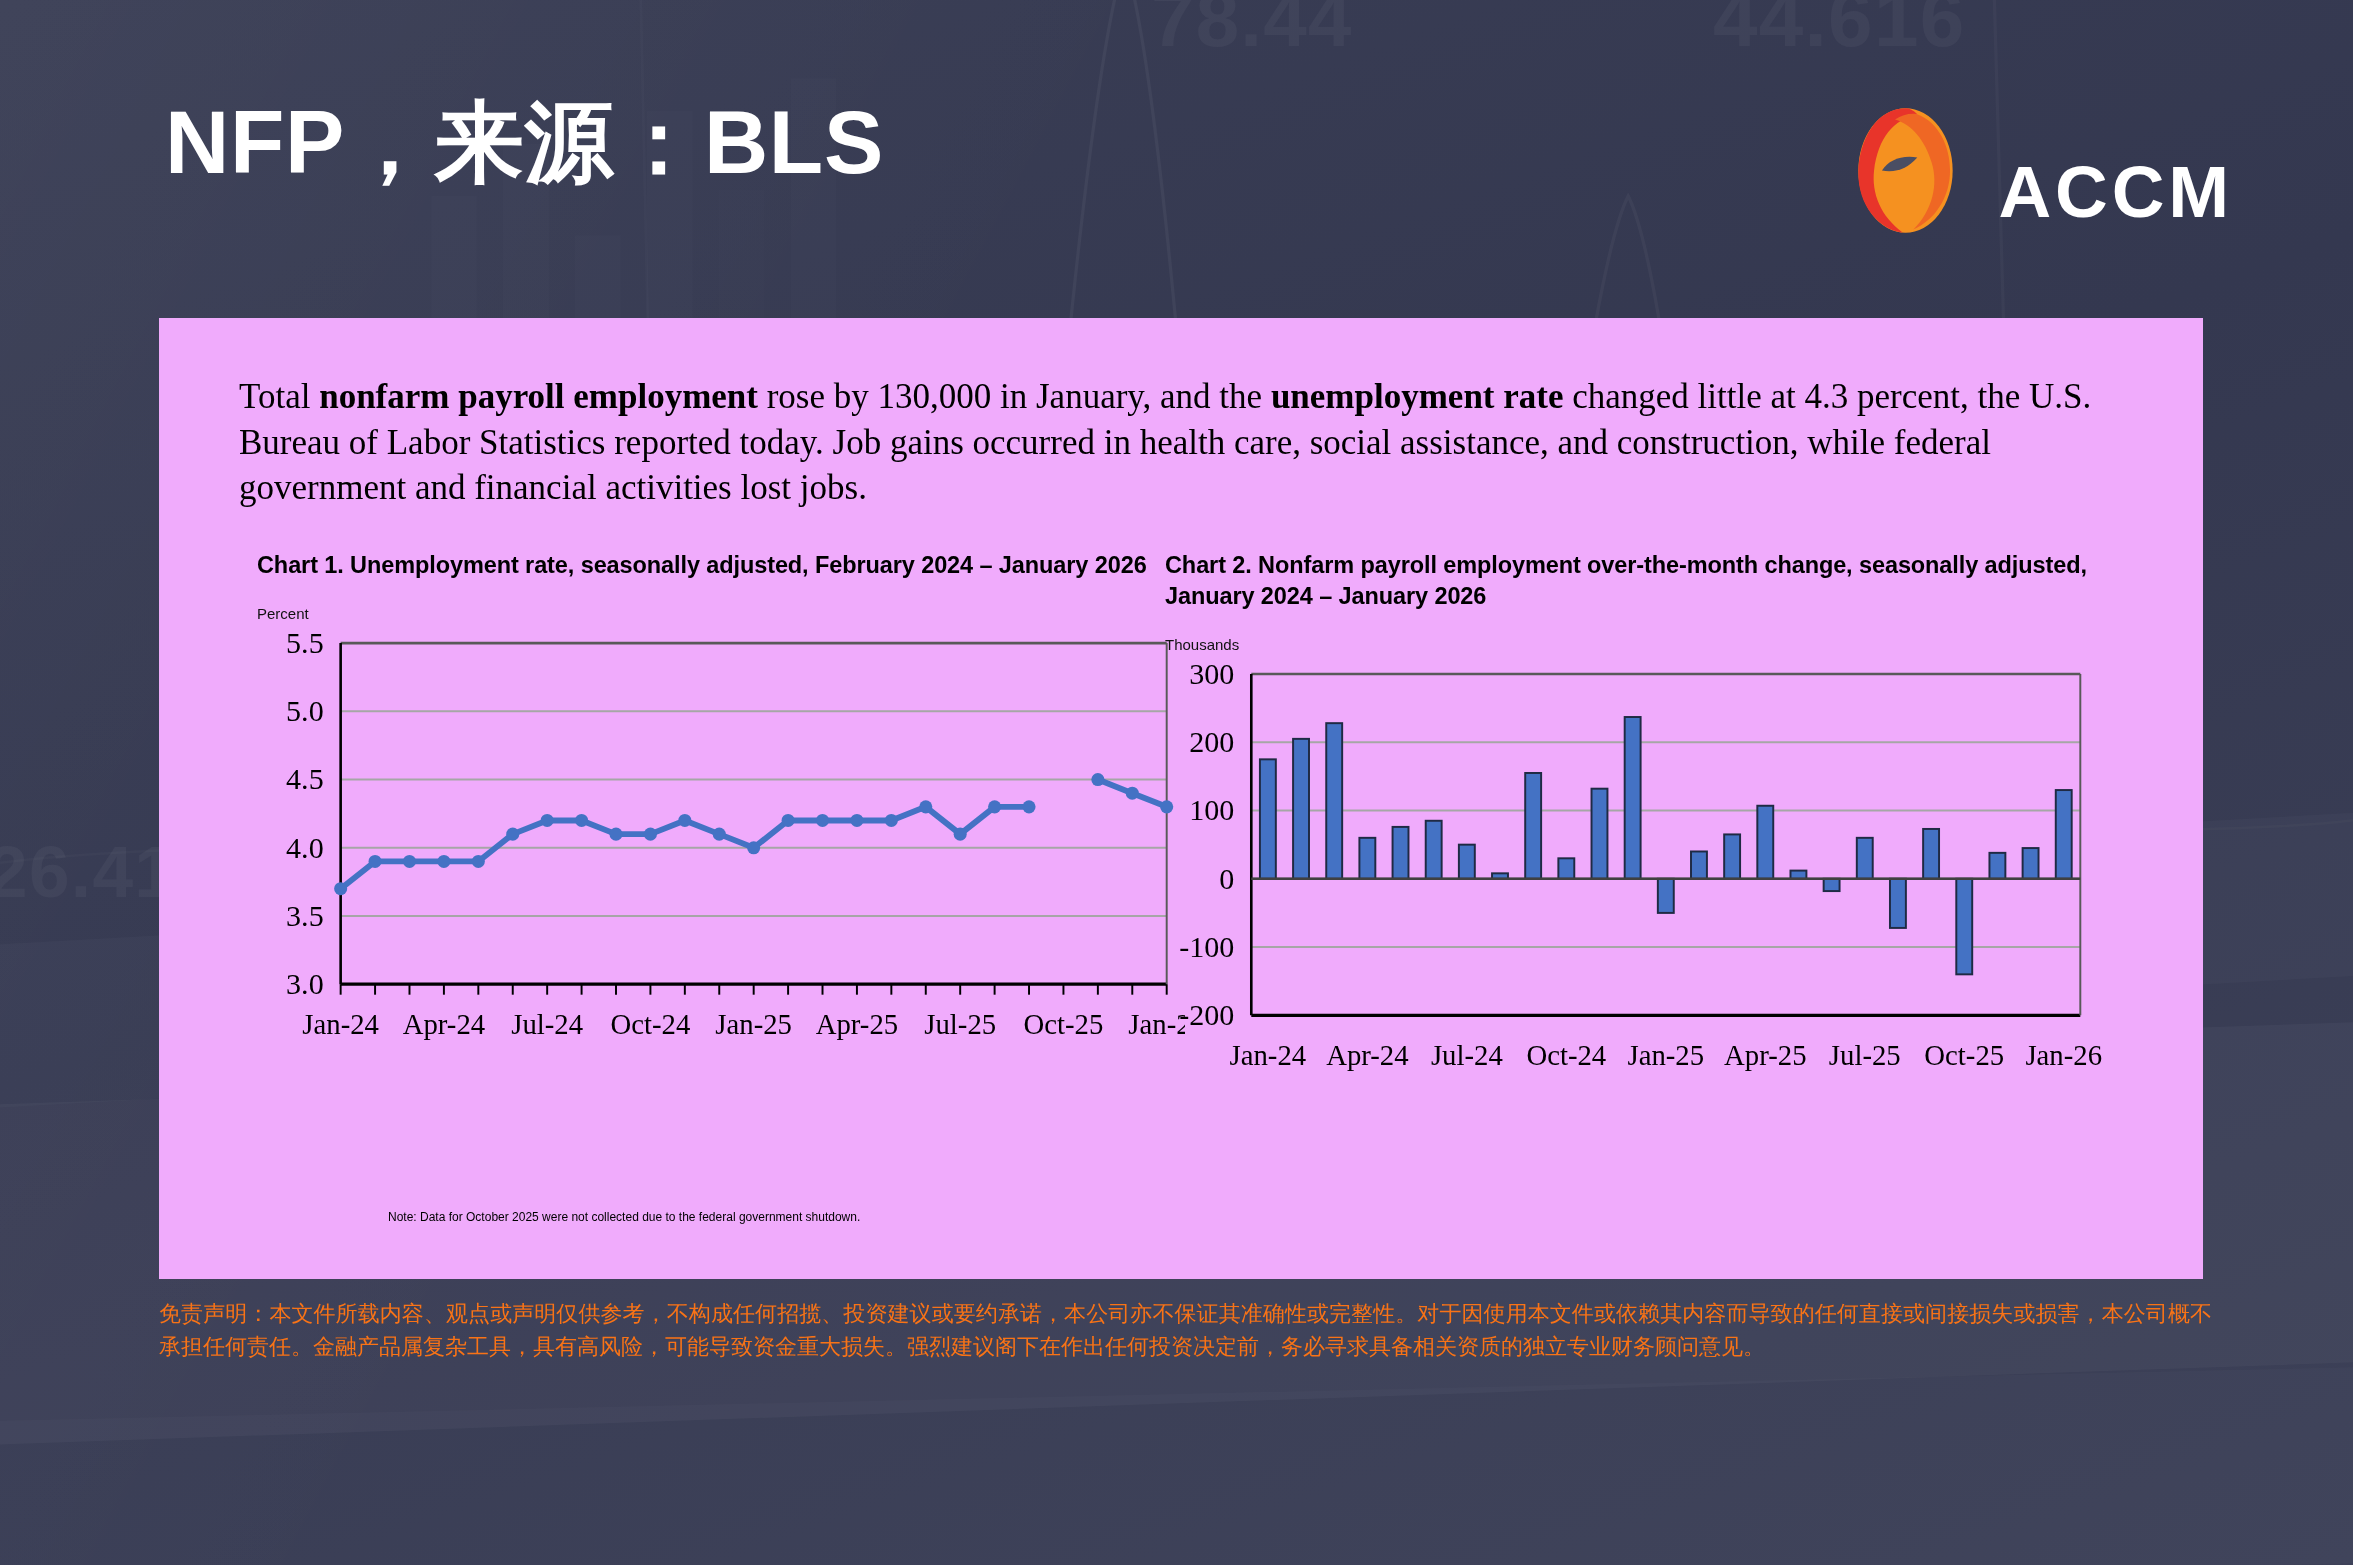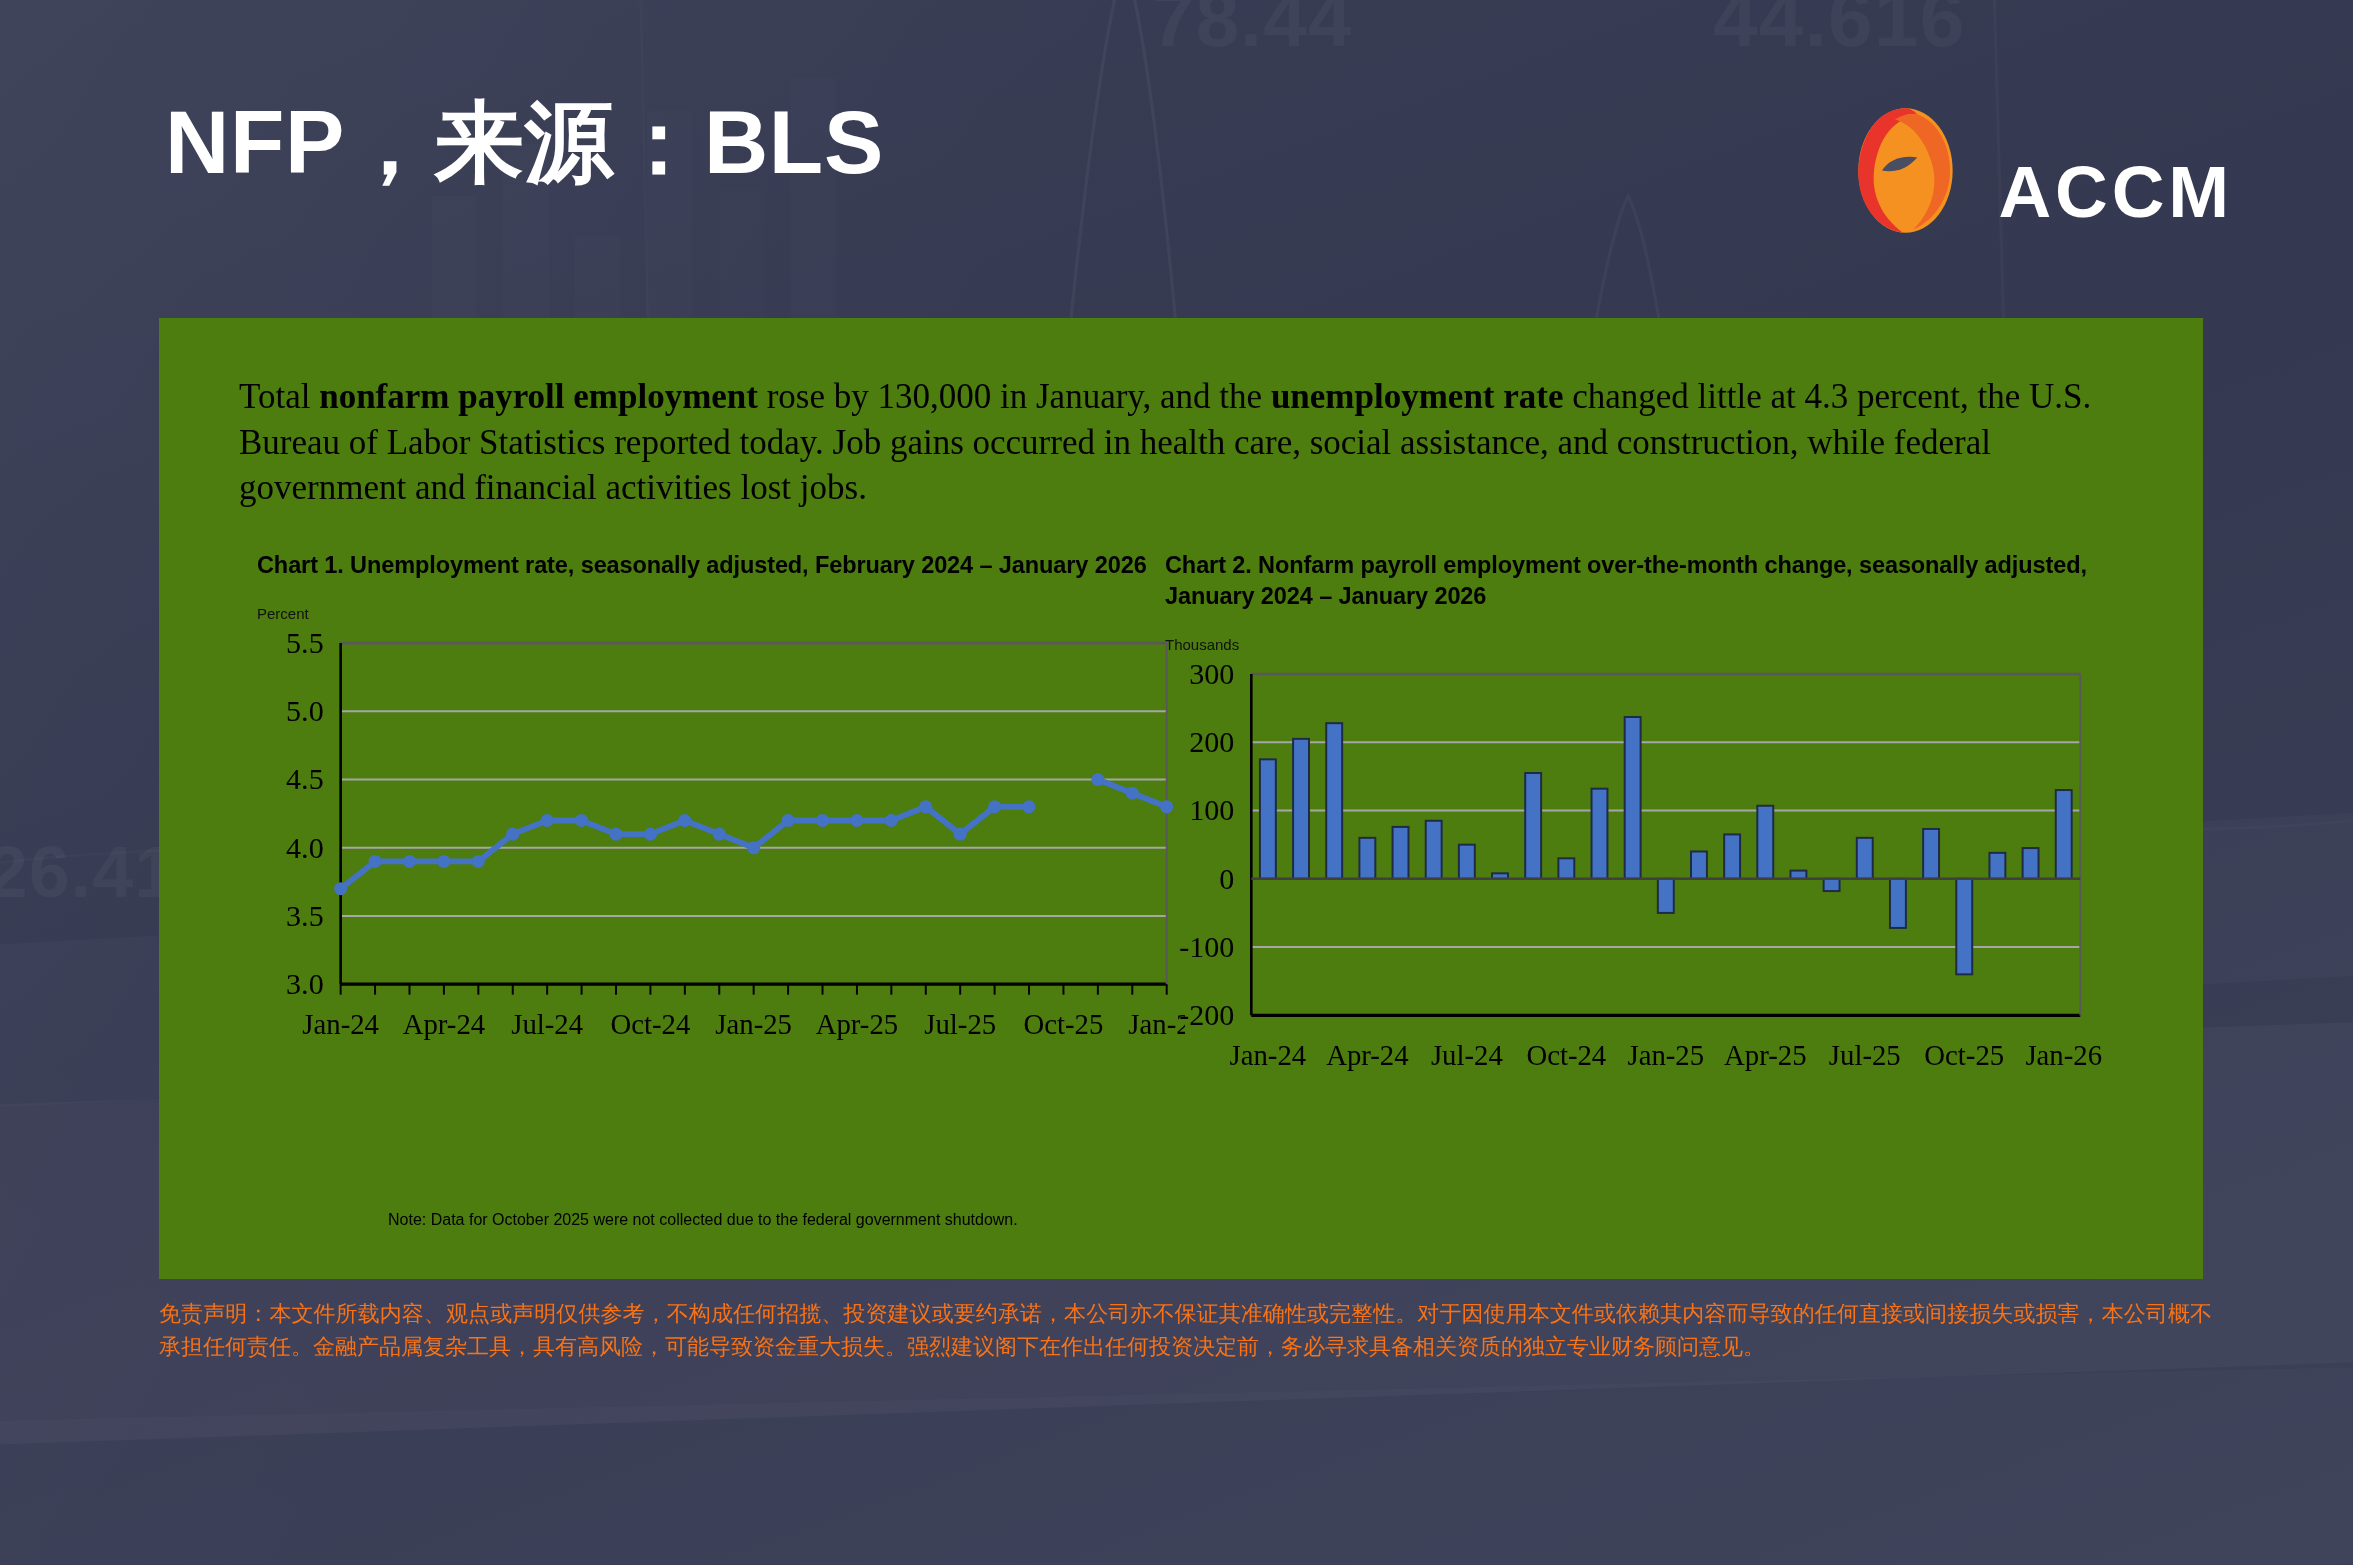--- a/index.html
+++ b/index.html
@@ -68,21 +68,21 @@
     letter-spacing: 3.9px;
     line-height: 1;
     margin-top: 43px;
   }
 
   
   .card {
     position: absolute;
     left: 159px; top: 318px;
     width: 2044px; height: 961px;
-    background: #4d7c0f;
+    background: #f0abfc;
   }
   .release-text {
     position: absolute; left: 80px; top: 56px; width: 1896px;
     font-family: "Liberation Serif", serif;
     font-size: 35px;
     line-height: 1.30;
     color: #000000;
     text-align: left;
   }
   .release-text b { font-weight: 700; }
@@ -96,21 +96,21 @@
     font-size: 23.5px; font-weight: 700; color: #000; line-height: 1.32;
     letter-spacing: -0.1px;
   }
   .axis-unit {
     margin-top: 23.5px;
     font-size: 15px; color: #111; font-weight: 400;
   }
   .plot-wrap { position: relative; margin-top: 9.2px; }
   .chart-note {
     position: absolute; left: 131px; top: 660px; width: 830px;
-    font-size: 16px; line-height: 1.30; color: #000;
+    font-size: 12px; line-height: 1.30; color: #000;
   }
 
   
   .disclaimer {
     position: absolute; left: 159px; top: 1298px; width: 2053px;
     color: #f97316;
     font-size: 22px;
     line-height: 1.48;
     text-align: justify;
   }

